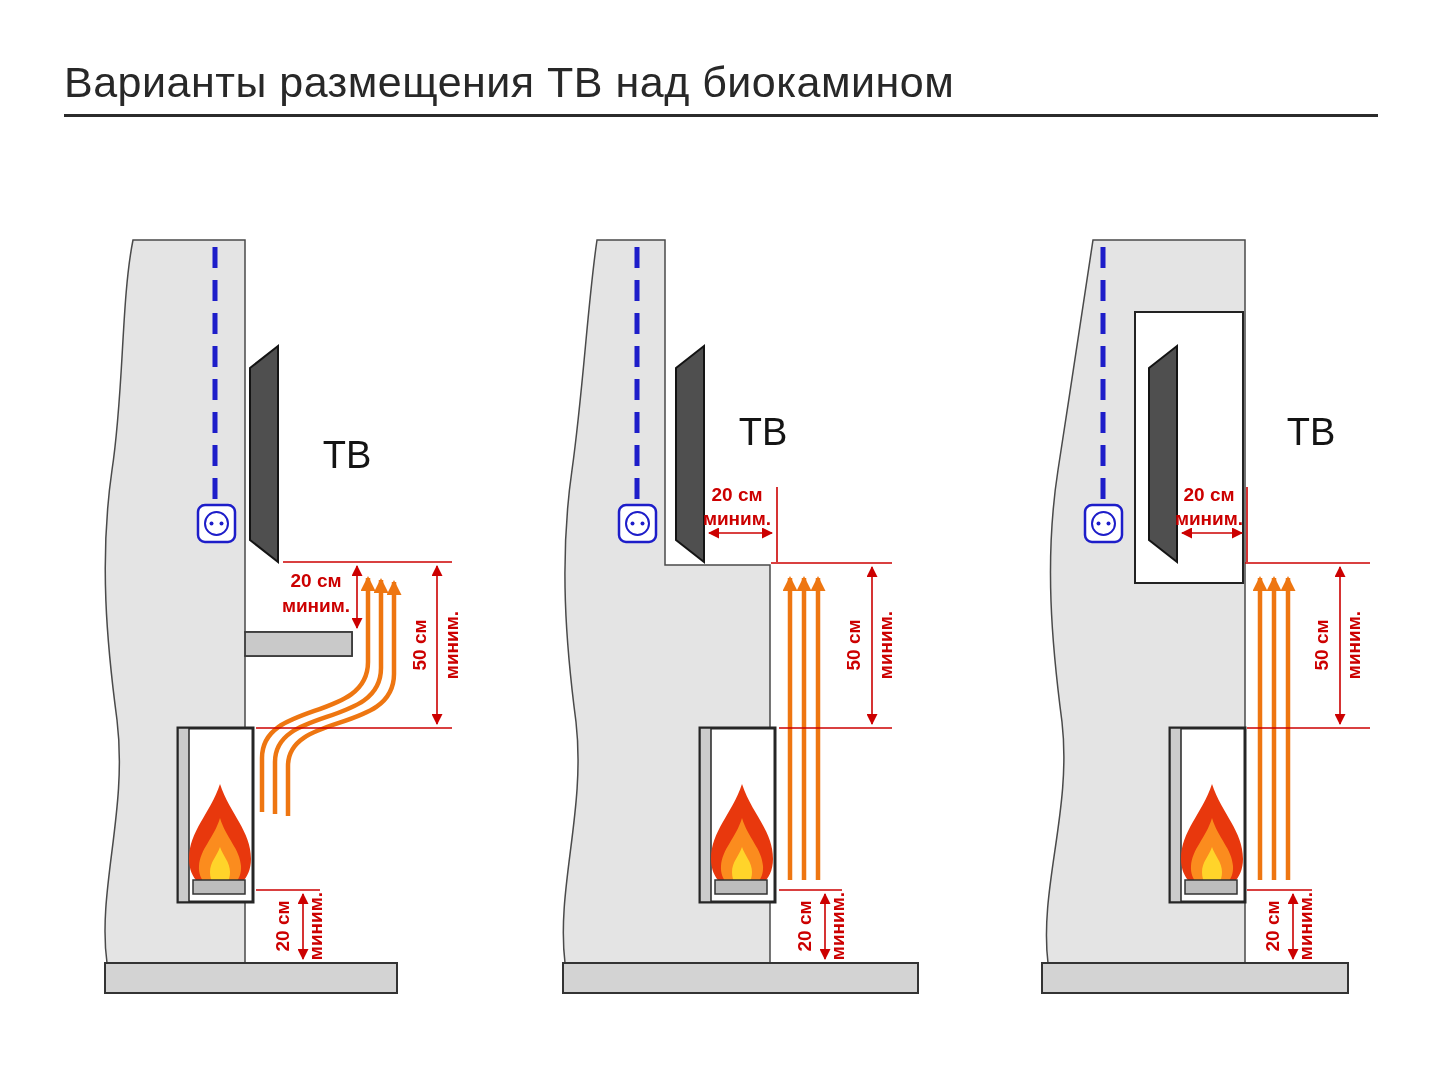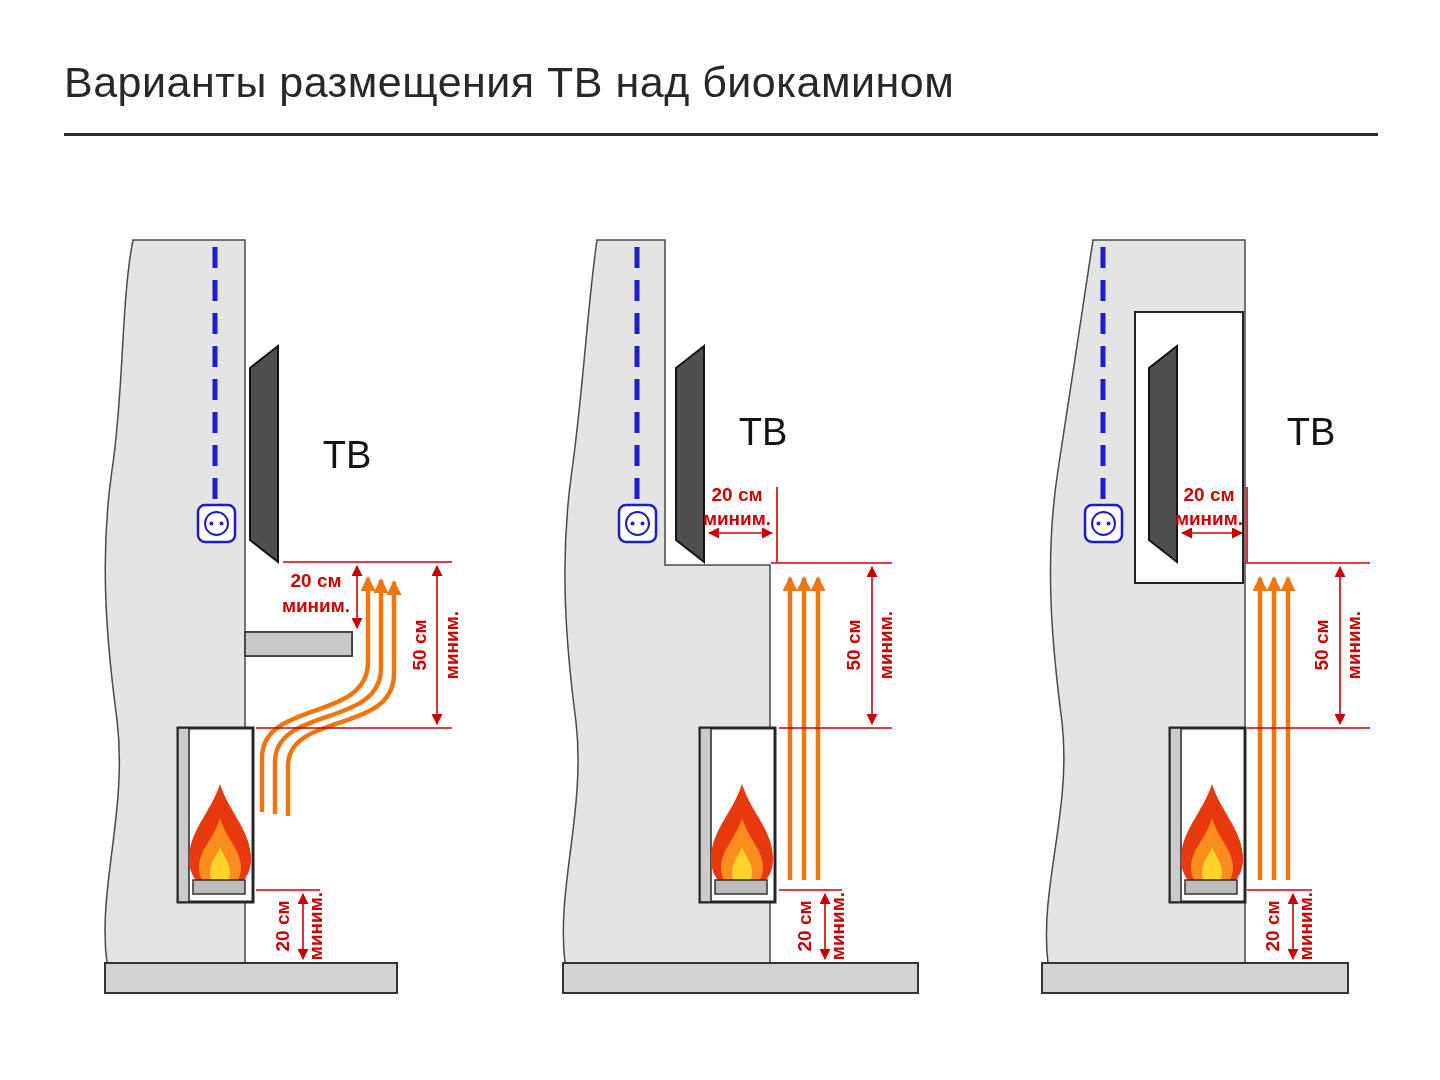--- a/index.html
+++ b/index.html
@@ -3,21 +3,21 @@
 <meta charset="utf-8">
 <style>
   html,body{margin:0;padding:0;}
   body{
     width:1440px;height:1080px;position:relative;background:#ffffff;
     font-family:"Liberation Sans", sans-serif;overflow:hidden;
   }
   .title{
     position:absolute;left:64px;top:58px;width:1314px;margin:0;
     font-size:43px;font-weight:400;color:#282828;letter-spacing:.5px;
-    border-bottom:3px solid #2b2b2b;padding-bottom:26px;
+    border-bottom:3px solid #2b2b2b;padding-bottom:7px;
   }
   svg.canvas{position:absolute;left:0;top:0;}
   .tv-label{
     position:absolute;width:90px;height:48px;line-height:48px;text-align:center;
     font-size:38px;color:#141414;
   }
   .dim{
     position:absolute;color:#cc0000;font-weight:bold;font-size:19px;
     text-align:center;white-space:nowrap;
   }

